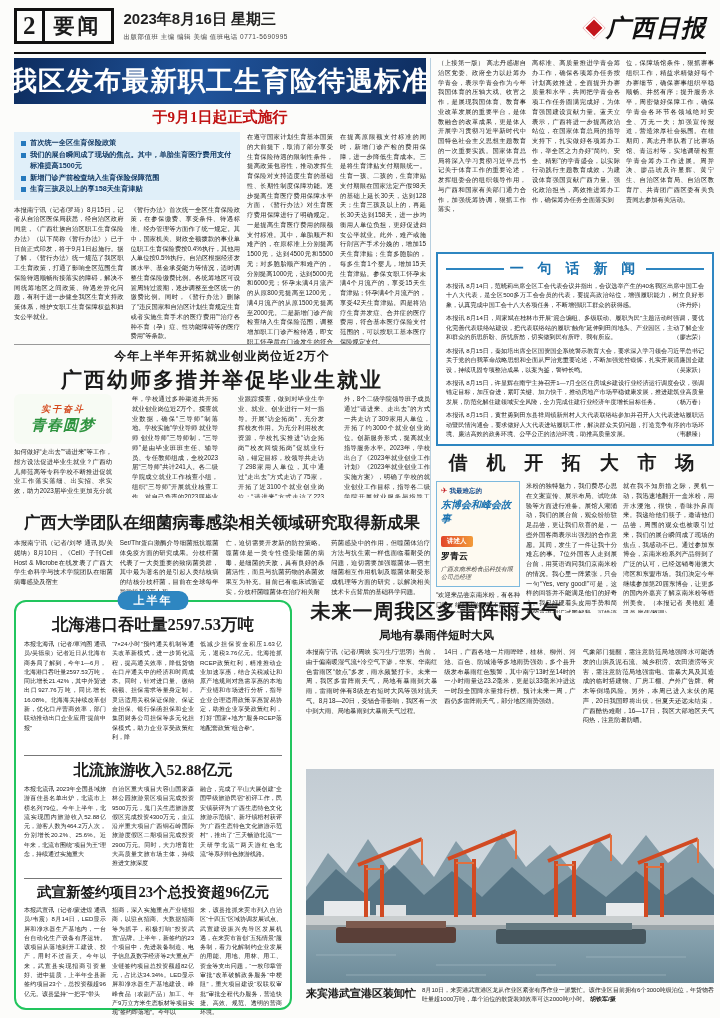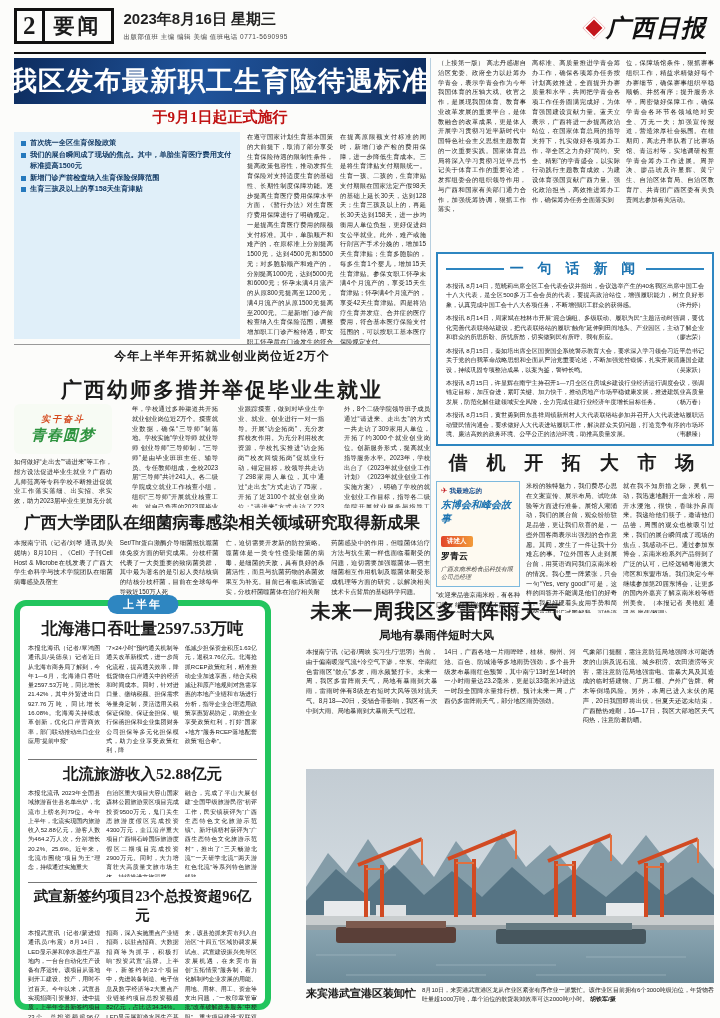--- a/index.html
+++ b/index.html
@@ -21,31 +21,31 @@
   
   .col{font-size:6.3px;line-height:1.55;text-align:justify;color:#222;overflow:hidden;}
   .vdiv{position:absolute;left:430px;top:58px;height:552px;border-left:1px solid #b7cfdf;}
   
   .lead{position:absolute;left:14px;top:58px;width:412px;height:282px;}
   .lead-banner{height:46px;background:linear-gradient(105deg,#0d2c5e 0%,#1c4d92 35%,#0f3succ469 60%,#123a75 100%);
                background:linear-gradient(105deg,#0d2c5e,#20549c 45%,#0d2c5e);display:flex;align-items:center;justify-content:center;}
   .lead-banner span{color:#fff;font-size:27px;font-weight:900;letter-spacing:1px;white-space:nowrap;}
   .lead-sub{text-align:center;color:#c01212;font-size:15px;font-weight:bold;font-family:"Liberation Serif",serif;margin:4px 0 5px;}
   .lead-body{display:flex;gap:7px;height:212px;}
-  .lead-left{width:226px;display:flex;flex-direction:row;}
+  .lead-left{width:226px;display:flex;flex-direction:column;}
   .bluebox{background:#e0eff9;padding:5px 7px;margin-bottom:5px;}
   .hl{display:flex;font-size:7.2px;line-height:1.6;color:#143c66;font-weight:bold;}
   .hl .sq{width:5px;height:5px;background:#2579bd;margin:4px 4px 0 0;flex:0 0 auto;}
   .lead-left-cols{display:flex;gap:7px;flex:1;overflow:hidden;}
   .lead-left-cols .col{flex:1;}
   .lead-col{width:86px;flex:0 0 auto;}
   
   .kg{position:absolute;left:14px;top:344px;width:416px;height:166px;border-top:1px solid #999;padding-top:3px;}
   .kg-kicker{text-align:center;font-size:12px;font-weight:bold;letter-spacing:1px;}
-  .kg-head{text-align:center;font-size:21px;font-weight:900;font-family:"Liberation Serif",serif;letter-spacing:2px;margin-top:11px;}
+  .kg-head{text-align:center;font-size:21px;font-weight:900;font-family:"Liberation Serif",serif;letter-spacing:2px;margin-top:1px;}
   .kg-byline{text-align:center;font-size:8px;margin:2px 0 4px;}
   .kg-body{display:flex;gap:20px;height:104px;}
   .kg-c1{width:98px;flex:0 0 auto;display:flex;flex-direction:column;}
   .kg-logo{height:50px;background:#f7fbf4;border-radius:6px;display:flex;flex-direction:column;align-items:center;justify-content:center;margin-bottom:3px;}
   .kg-logo .l1{color:#d44a1e;font-size:9px;font-weight:bold;font-style:italic;letter-spacing:2px;}
   .kg-logo .l2{color:#2f9440;font-size:15px;font-weight:900;font-style:italic;font-family:"Liberation Serif",serif;letter-spacing:1px;}
   .kg-body .col{flex:1;}
   
   .univ{position:absolute;left:14px;top:512px;width:416px;height:98px;}
   .univ-head{text-align:center;font-size:16.5px;font-weight:900;font-family:"Liberation Serif",serif;margin-bottom:4px;}
@@ -68,21 +68,21 @@
   .expo-c1{width:84px;flex:0 0 auto;display:flex;flex-direction:column;}
   .expo-box{border:1.5px solid #7db9dd;background:#fefaf1;padding:4px;margin-bottom:3px;}
   .expo-badge{font-size:6.5px;color:#1a4f8f;font-weight:bold;}
   .expo-badge .plane{color:#c3161c;font-size:8px;}
   .expo-title{color:#1a72b0;font-size:10px;font-weight:900;font-style:italic;font-family:"Liberation Serif",serif;margin:2px 0 3px;}
   .expo-speaker-label{display:inline-block;background:linear-gradient(90deg,#e2452a,#f29b3a);color:#fff;font-size:6.5px;font-weight:bold;padding:1px 6px;border-radius:2px;}
   .expo-speaker{font-size:9px;font-weight:bold;margin:3px 0 2px;}
   .expo-org{font-size:6px;color:#444;font-style:italic;line-height:1.4;}
   .expo-body .col{flex:1;}
   
-  .bl{position:absolute;left:14px;top:600px;width:257px;height:410px;border:6px solid #22c55e;border-radius:12px;
+  .bl{position:absolute;left:14px;top:600px;width:278px;height:410px;border:2px solid #22c55e;border-radius:12px;
       padding:12px 8px 4px;box-sizing:border-box;background:#fff;}
   .bl-tab{position:absolute;top:-11px;left:50%;transform:translateX(-50%);background:#2e86c1;color:#fff;
           font-size:11px;font-weight:bold;padding:2px 16px;border-radius:11px;letter-spacing:2px;}
   .bl-head{text-align:center;font-weight:900;font-family:"Liberation Serif",serif;}
   .bl-h1{font-size:16.5px;}
   .bl-h2{font-size:15.5px;}
   .bl-h3{font-size:14.5px;}
   .bl-cols{display:flex;gap:6px;margin-top:4px;}
   .bl-cols .col{flex:1;font-size:6px;}
   .bl-sep{border-top:1px solid #777;margin:5px 0 4px;}

